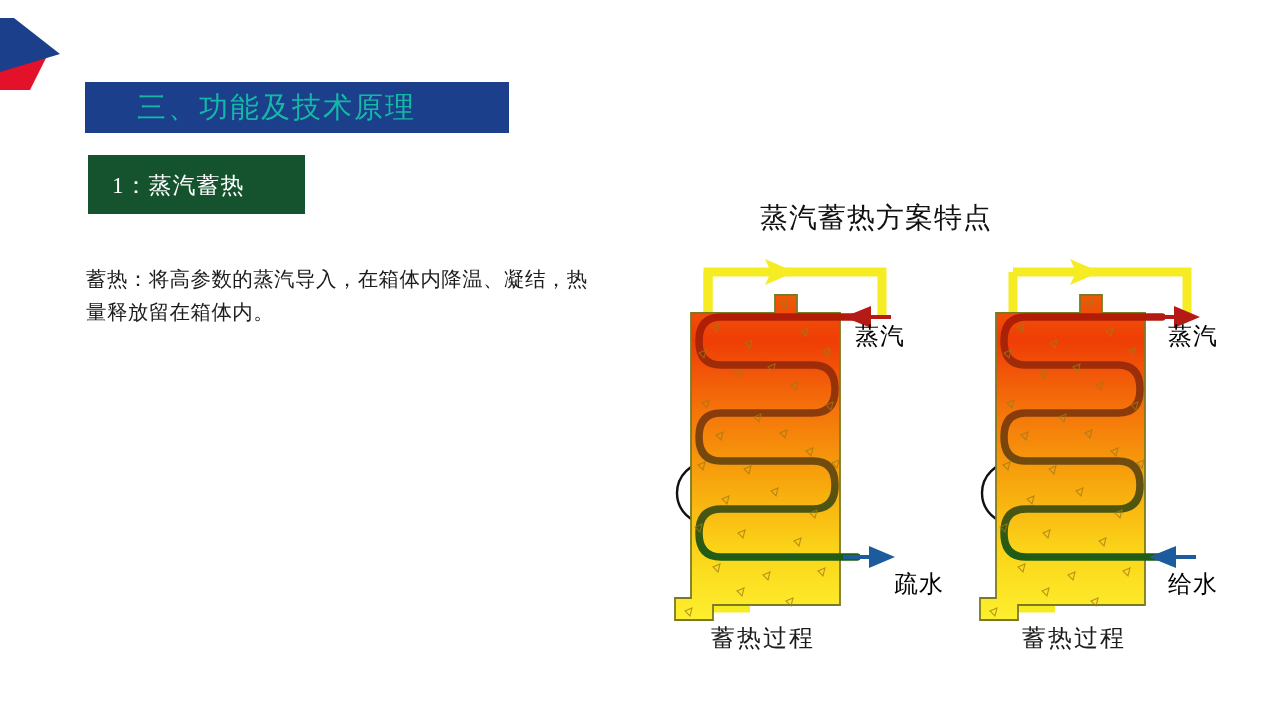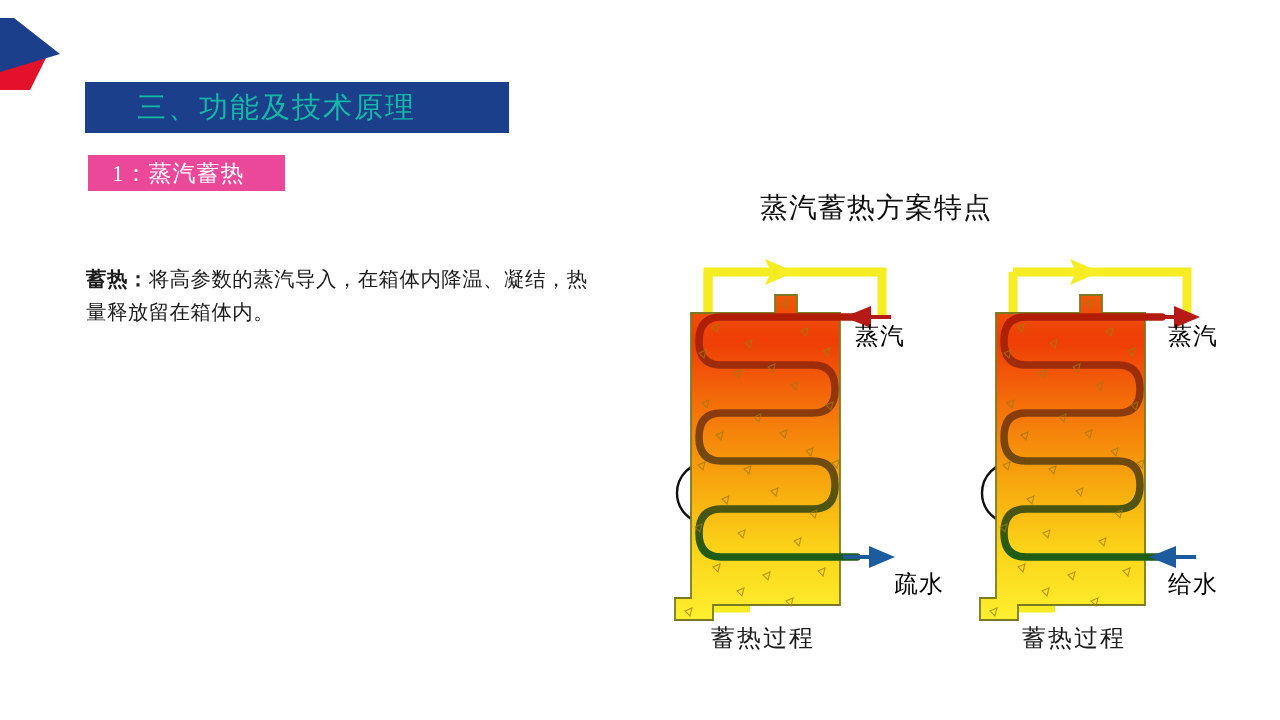--- a/index.html
+++ b/index.html
@@ -39,22 +39,23 @@
     font-size: 29px;
     letter-spacing: 2px;
     white-space: nowrap;
     font-family: "Liberation Serif", "DejaVu Serif", serif;
   }
 
   
   #subsection-badge {
     position: absolute;
     left: 88px; top: 155px;
-    width: 197px; height: 36px;
-    background: #ec4899;
+    width: 197px; height: 59px;
+    background: #14532d;
+    padding-left: 20px;
   }
   #subsection-badge .badge-text {
     position: absolute;
     left: 24px;
     top: 50%;
     transform: translateY(-50%);
     color: #ffffff;
     font-size: 23px;
     white-space: nowrap;
     letter-spacing: 1px;
@@ -68,29 +69,29 @@
     width: 512px;
   }
   .para {
     font-size: 20.5px;
     line-height: 33px;
     letter-spacing: 0.4px;
     margin: 0 0 10px 0;
     color: #1c1c1c;
   }
   .para .lead {
-    font-weight: bold;
+    font-weight: normal;
     margin-top: 16px;
   }
   .para.spacer-top { margin-top: 26px; }
 
   
   #diagram-title {
     position: absolute;
-    left: 760px; top: 189px;
+    left: 760px; top: 199px;
     font-size: 28px;
     letter-spacing: 1px;
     white-space: nowrap;
     color: #111;
   }
 
   .diagram-svg {
     position: absolute;
     top: 255px;
     width: 340px;

